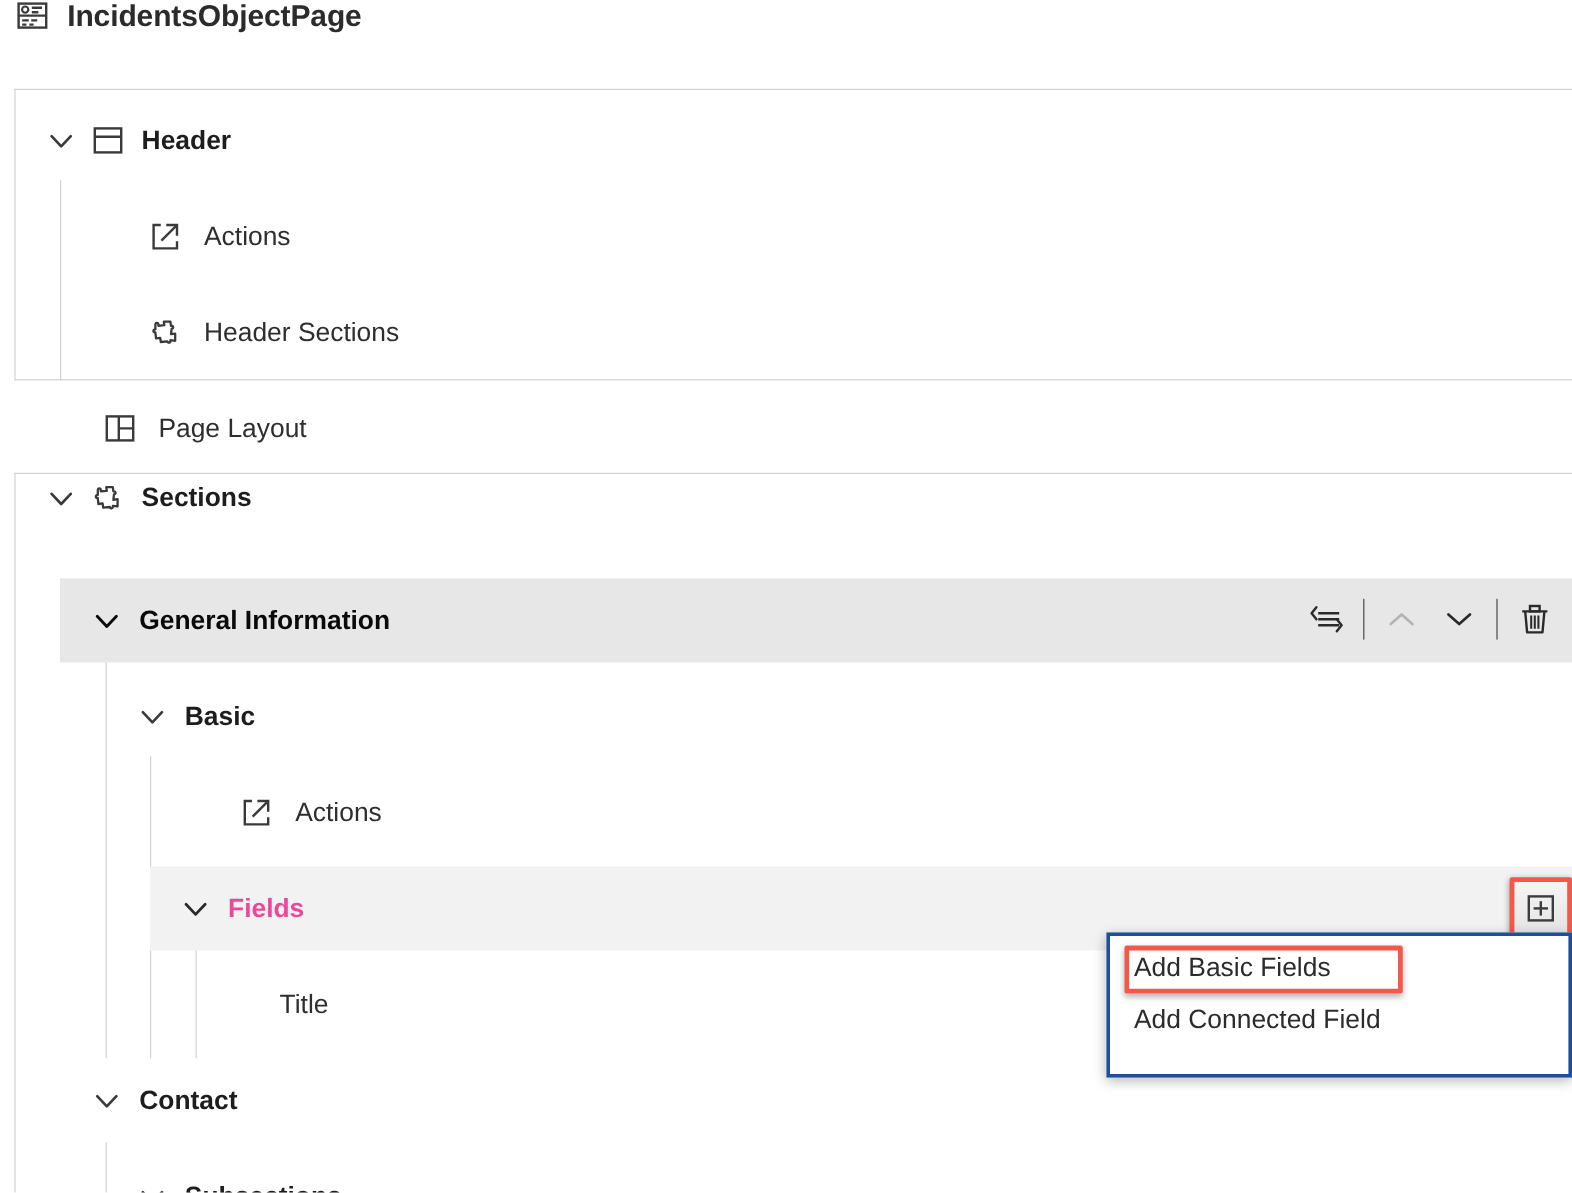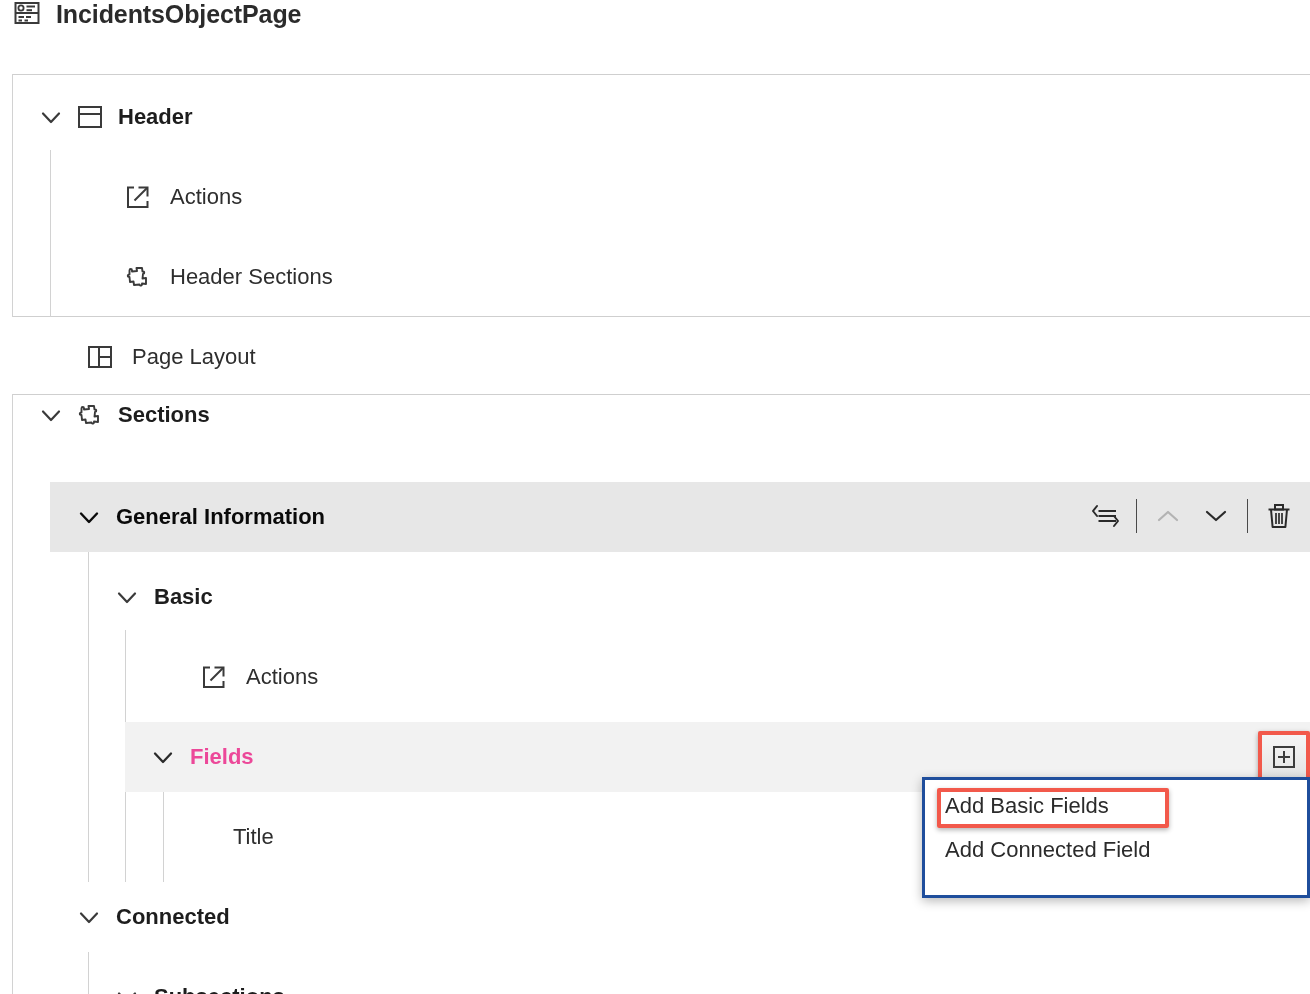--- a/index.html
+++ b/index.html
@@ -333,21 +333,21 @@
   <div class="row h70" style="top:802px; padding-left:233px;">
     <span class="label">Title</span>
   </div>
 
   <div class="row h70" style="top:882px; padding-left:76px;">
     <span class="chev">
       <svg viewBox="0 0 26 26" width="26" height="26">
         <polyline points="5,9.5 13,18 21,9.5" fill="none" stroke="#3a3a3a" stroke-width="2.2" stroke-linecap="round" stroke-linejoin="round"></polyline>
       </svg>
     </span>
-    <span class="label bold" style="margin-left:14px;">Connected</span>
+    <span class="label bold" style="margin-left:14px;">Contact</span>
   </div>
 
   <div class="vline" style="left:88px; top:952px; height:42px;"></div>
 
   <div class="row h70" style="top:962px; padding-left:114px;">
     <span class="chev">
       <svg viewBox="0 0 26 26" width="26" height="26">
         <polyline points="5,9.5 13,18 21,9.5" fill="none" stroke="#3a3a3a" stroke-width="2.2" stroke-linecap="round" stroke-linejoin="round"></polyline>
       </svg>
     </span>

